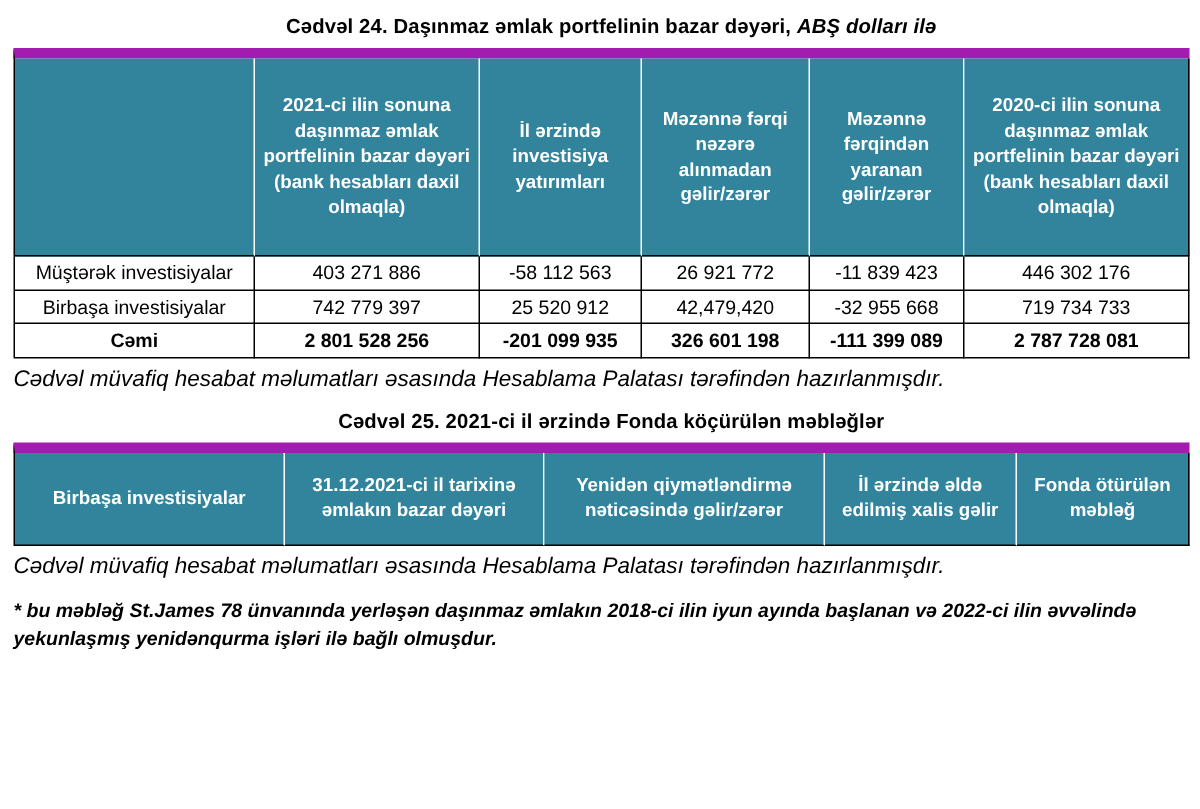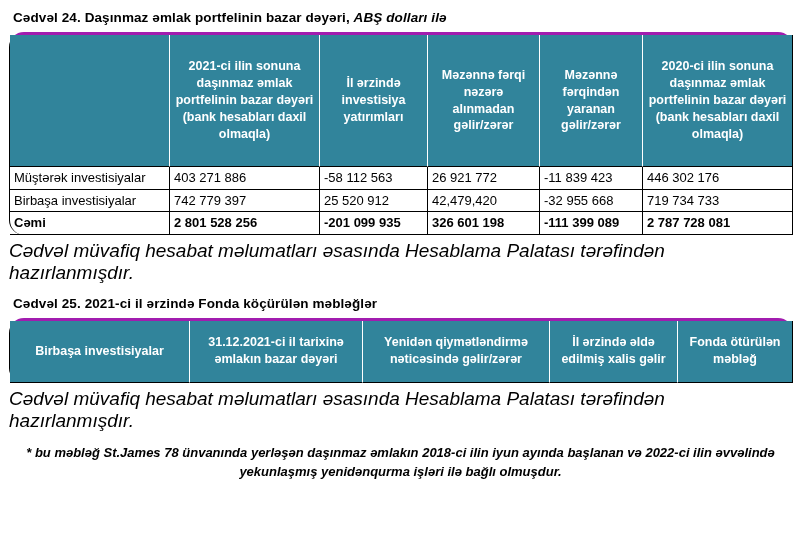--- a/index.html
+++ b/index.html
@@ -8,74 +8,74 @@
     width: 800px;
     height: 539px;
     font-family: "Liberation Sans", sans-serif;
     color: #000000;
     padding: 8px 9px 6px 9px;
     overflow: hidden;
   }
   .doc-title {
     font-size: 13.5px;
     font-weight: bold;
-    margin: 2px 0 7px 4px;
+    margin: 2px 0 7px 15px;
     letter-spacing: 0.1px;
+    text-align: center;
   }
   .doc-title em { font-style: italic; }
   table {
     border-collapse: separate;
     border-spacing: 0;
     table-layout: fixed;
     width: 783px;
-    border-top: 3px solid #a21caf;
+    border-top: 7px solid #a21caf;
     border-left: 1px solid #000;
-    border-radius: 15px;
   }
   th {
     background: #31849B;
     color: #ffffff;
     font-weight: bold;
     font-size: 12.5px;
     line-height: 1.35;
     text-align: center;
     vertical-align: middle;
     padding: 3px 5px;
     border-right: 1px solid #ffffff;
     border-bottom: 1px solid #000;
   }
   th:last-child { border-right: 1px solid #000; }
   td {
     font-size: 13px;
     line-height: 1.2;
+    text-align: center;
     vertical-align: middle;
     padding: 3px 4px;
     border-right: 1px solid #000;
     border-bottom: 1px solid #000;
     height: 22px;
     overflow: hidden;
     white-space: nowrap;
   }
   .t24 thead th { height: 132px; }
   .t25 thead th { height: 62px; }
-  .t24 td:first-child { text-align: left; padding-left: 4px; }
+  .t24 td:first-child { text-align: center; padding-left: 4px; }
   tr.total td { font-weight: bold; }
   .note {
     font-style: italic;
-    font-size: 19px;
+    font-size: 15px;
     margin: 5px 0 12px 0;
   }
   .footnote {
     font-style: italic;
     font-weight: bold;
     font-size: 13px;
     line-height: 1.45;
     margin-top: 10px;
     width: 783px;
-    text-align: center;
   }
 </style>
 </head>
 <body>
 
 <h2 class="doc-title"><span>Cədvəl 24. Daşınmaz əmlak portfelinin bazar dəyəri, </span><em>ABŞ dolları ilə</em></h2>
 
 <table class="t24">
   <colgroup>
     <col style="width:160px">

